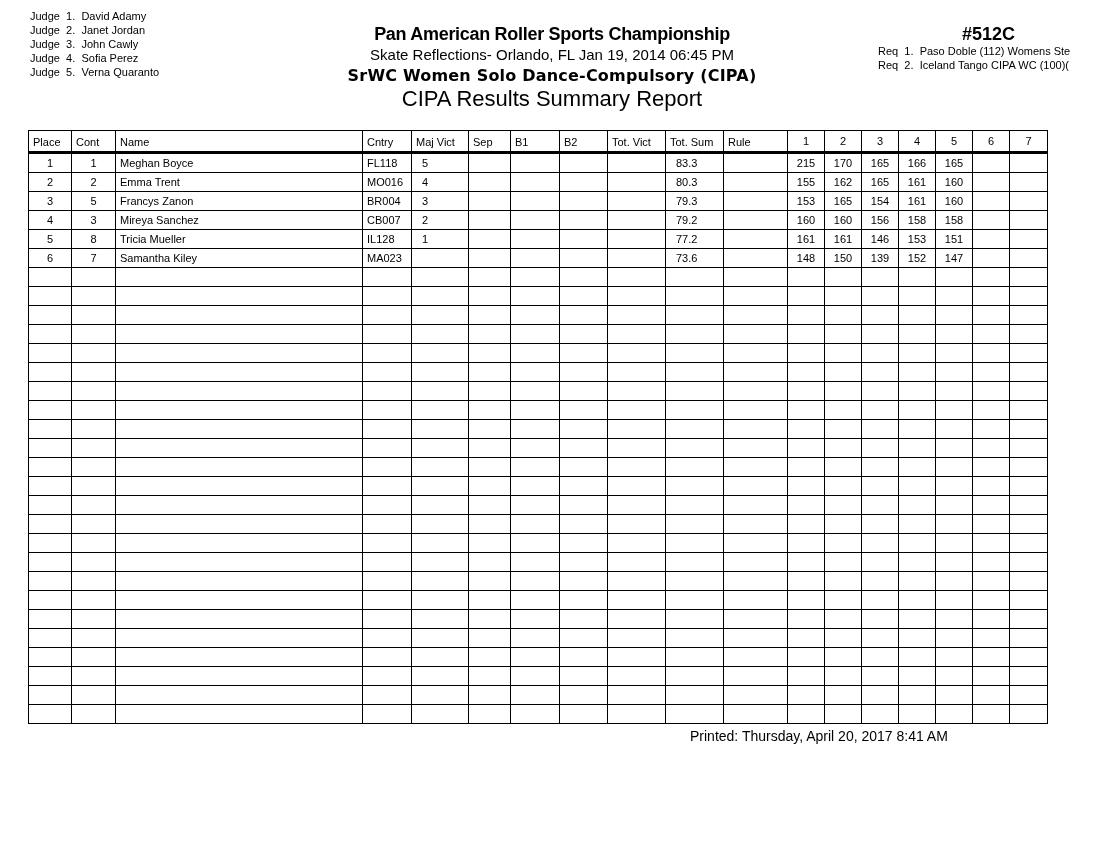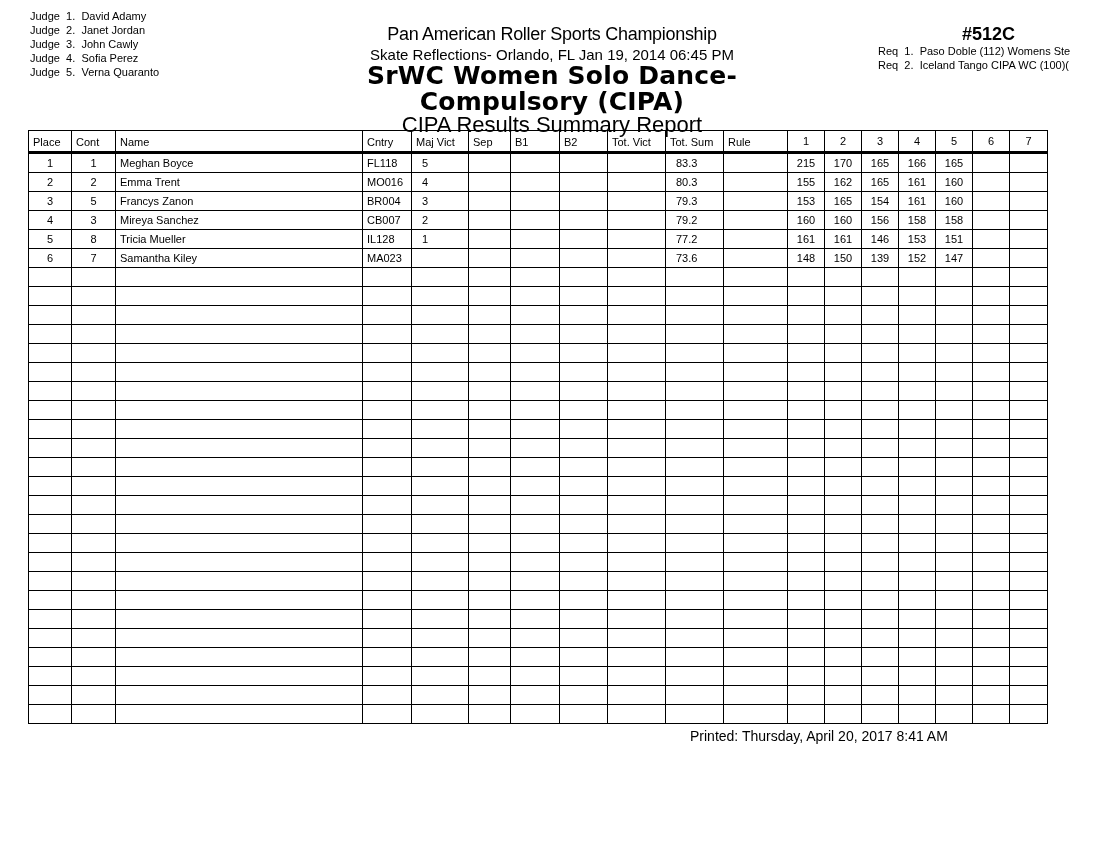--- a/index.html
+++ b/index.html
@@ -1,21 +1,21 @@
 <!DOCTYPE html>
 <html><head>
 <meta charset="utf-8">
 <style>
   html, body { margin:0; padding:0; background:#ffffff; }
   body { width:1100px; height:850px; position:relative; overflow:hidden; font-family:"Liberation Sans", sans-serif; color:#000; }
   .judges { position:absolute; left:30px; top:9px; font-size:11px; line-height:14px; }
   .center-head { position:absolute; left:300px; width:504px; top:22px; text-align:center; }
-  .title1 { font-size:18px; font-weight:normal; line-height:24px; letter-spacing:-0.3px; }
+  .title1 { font-size:18px; font-weight:bold; line-height:24px; letter-spacing:-0.3px; }
   .title2 { font-size:15px; line-height:17px; }
-  .title3 { font-size:25px; font-weight:bold; line-height:26px; font-family:"DejaVu Sans", sans-serif; letter-spacing:0.2px; }
+  .title3 { font-size:16px; font-weight:bold; line-height:26px; font-family:"DejaVu Sans", sans-serif; letter-spacing:0.2px; }
   .title4 { font-size:22px; line-height:20px; }
   .event-no { position:absolute; left:962px; top:24px; font-size:18px; font-weight:bold; }
   .reqs { position:absolute; left:878px; top:44px; font-size:11px; line-height:14px; white-space:nowrap; }
   table.results { position:absolute; left:28px; top:130px; border-collapse:collapse; table-layout:fixed; font-size:11px;padding-left:48px; }
   table.results td, table.results th { border:1px solid #000; height:18px; padding:0 0 0 4px; font-weight:normal; text-align:left; white-space:nowrap; overflow:hidden; line-height:18px; }
   table.results thead th { border-bottom:3px solid #000; padding-top:2px; height:16px; }
   table.results td.c { text-align:center; padding:0; }
   table.results td.indent { padding-left:10px; }
   table.results th.c { text-align:center; padding:0; }
   .printed { position:absolute; left:690px; top:728px; font-size:14px; }

